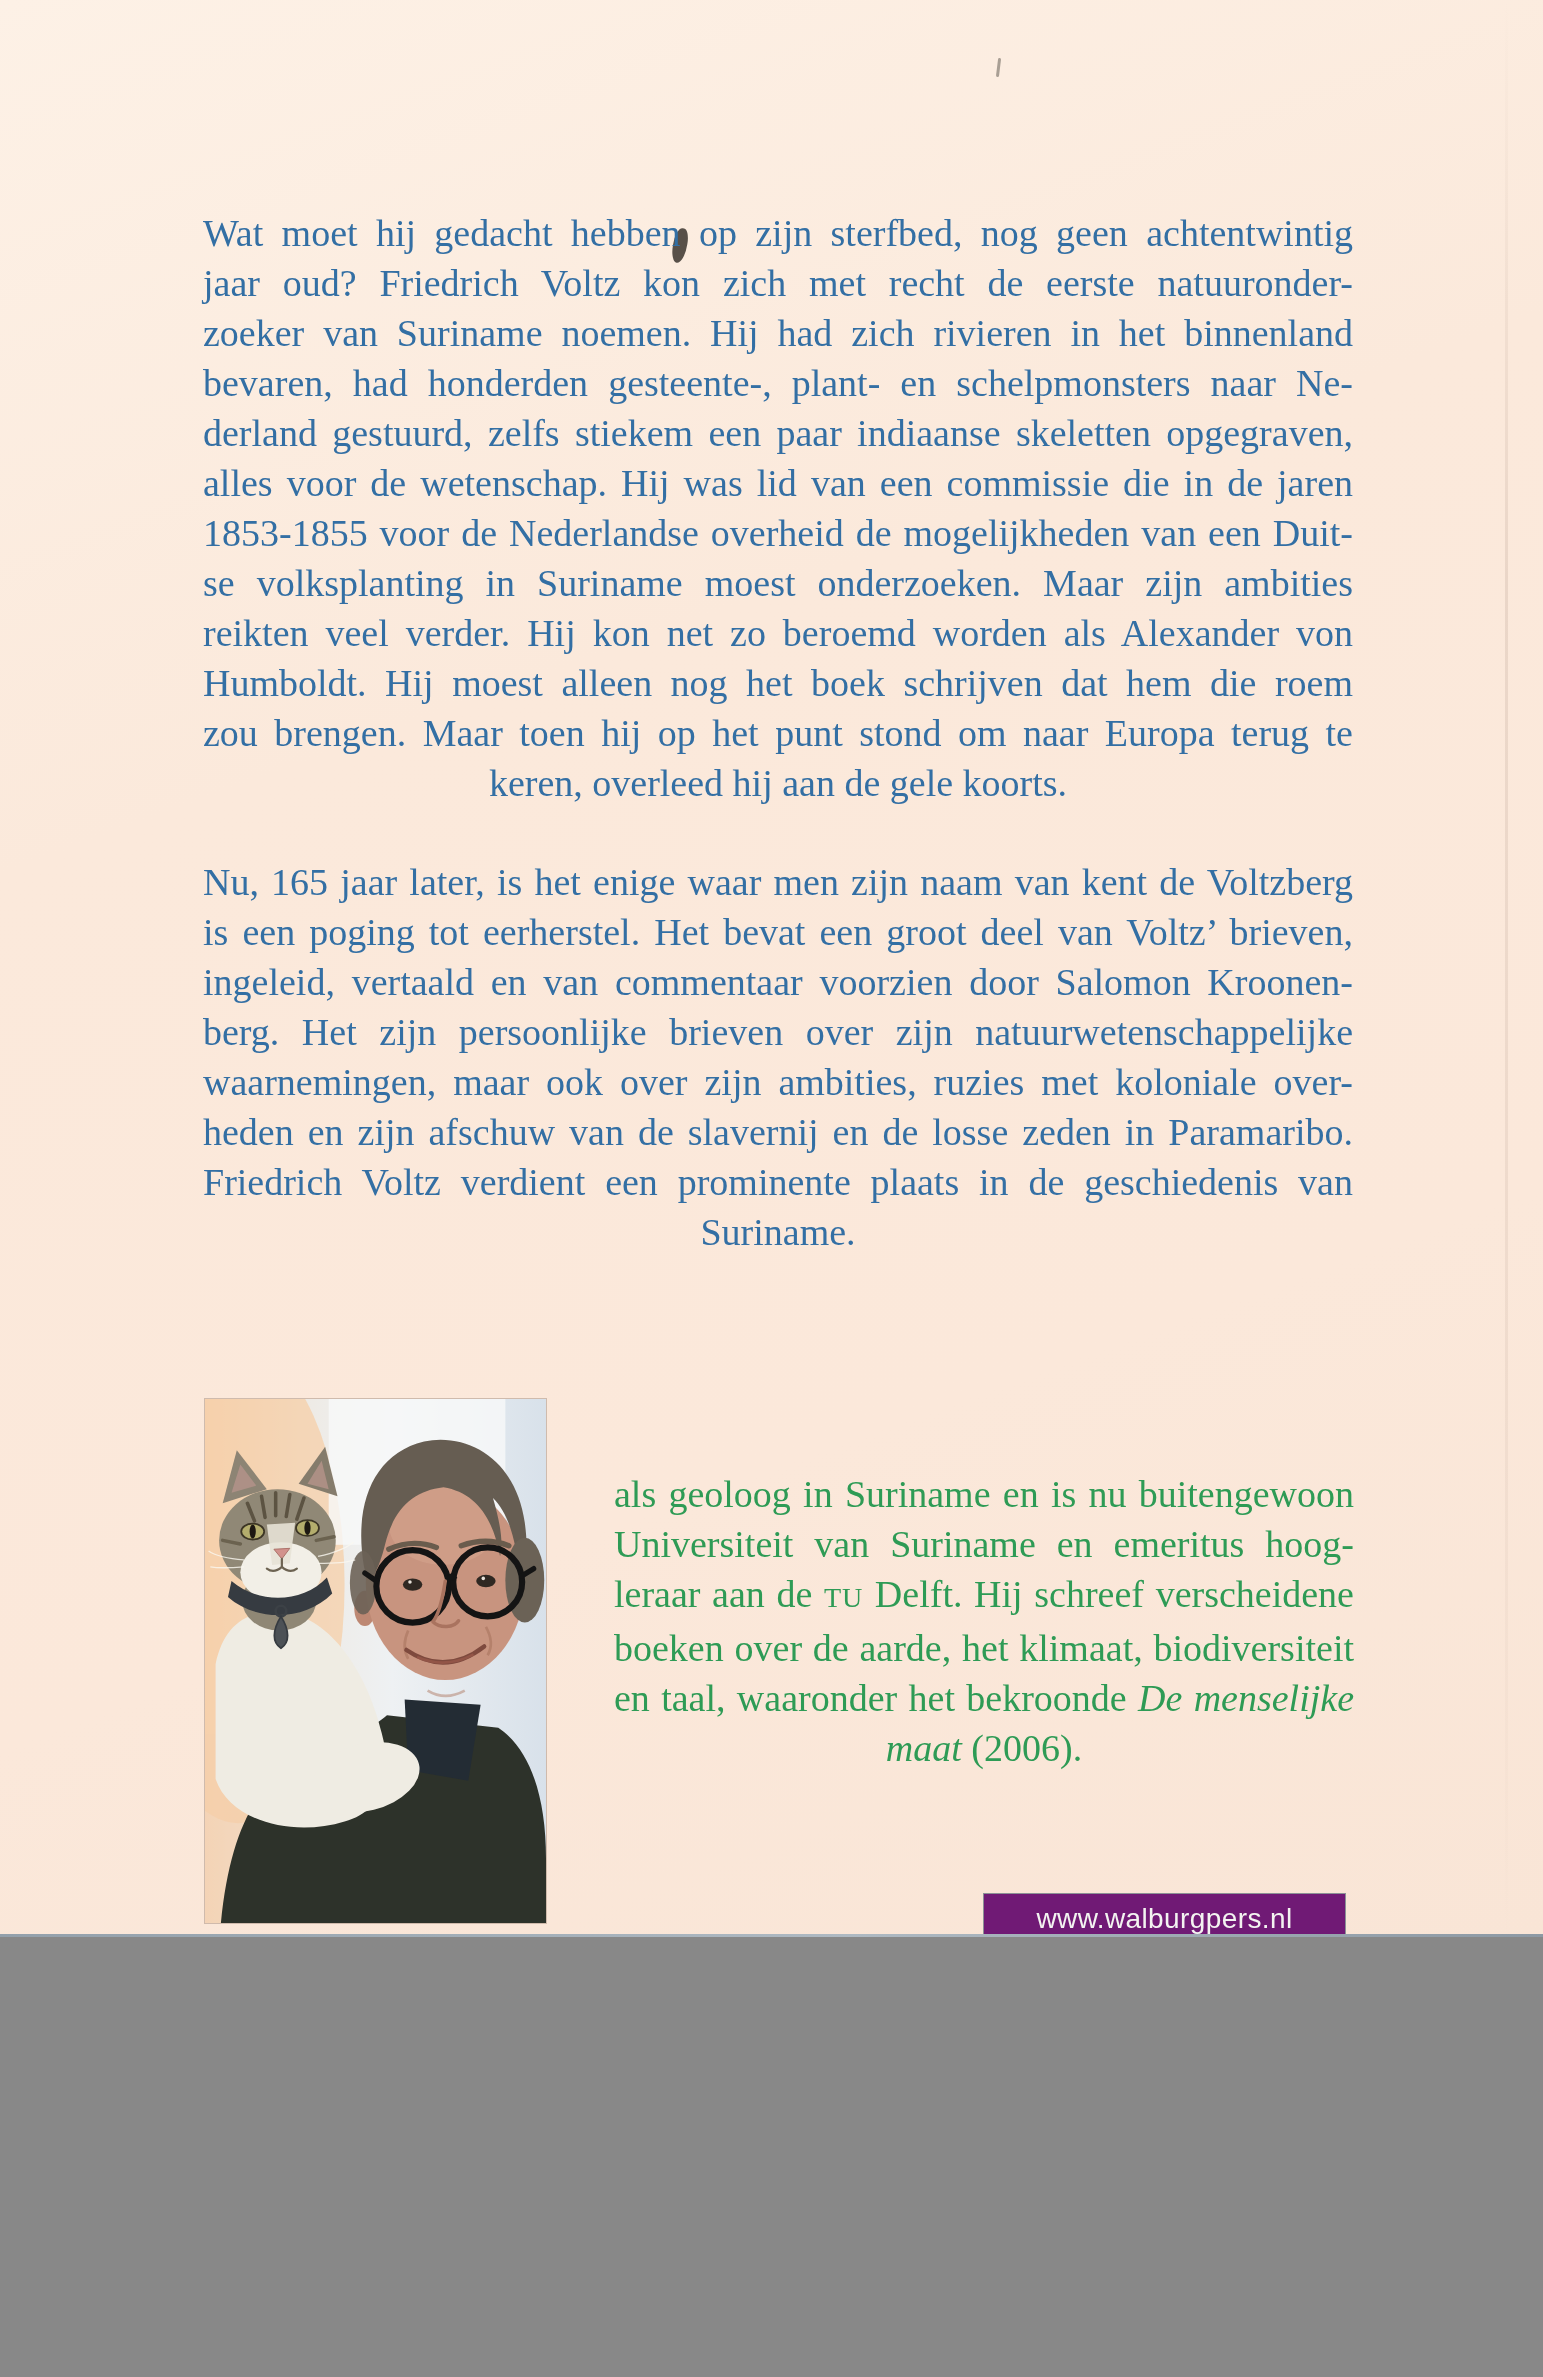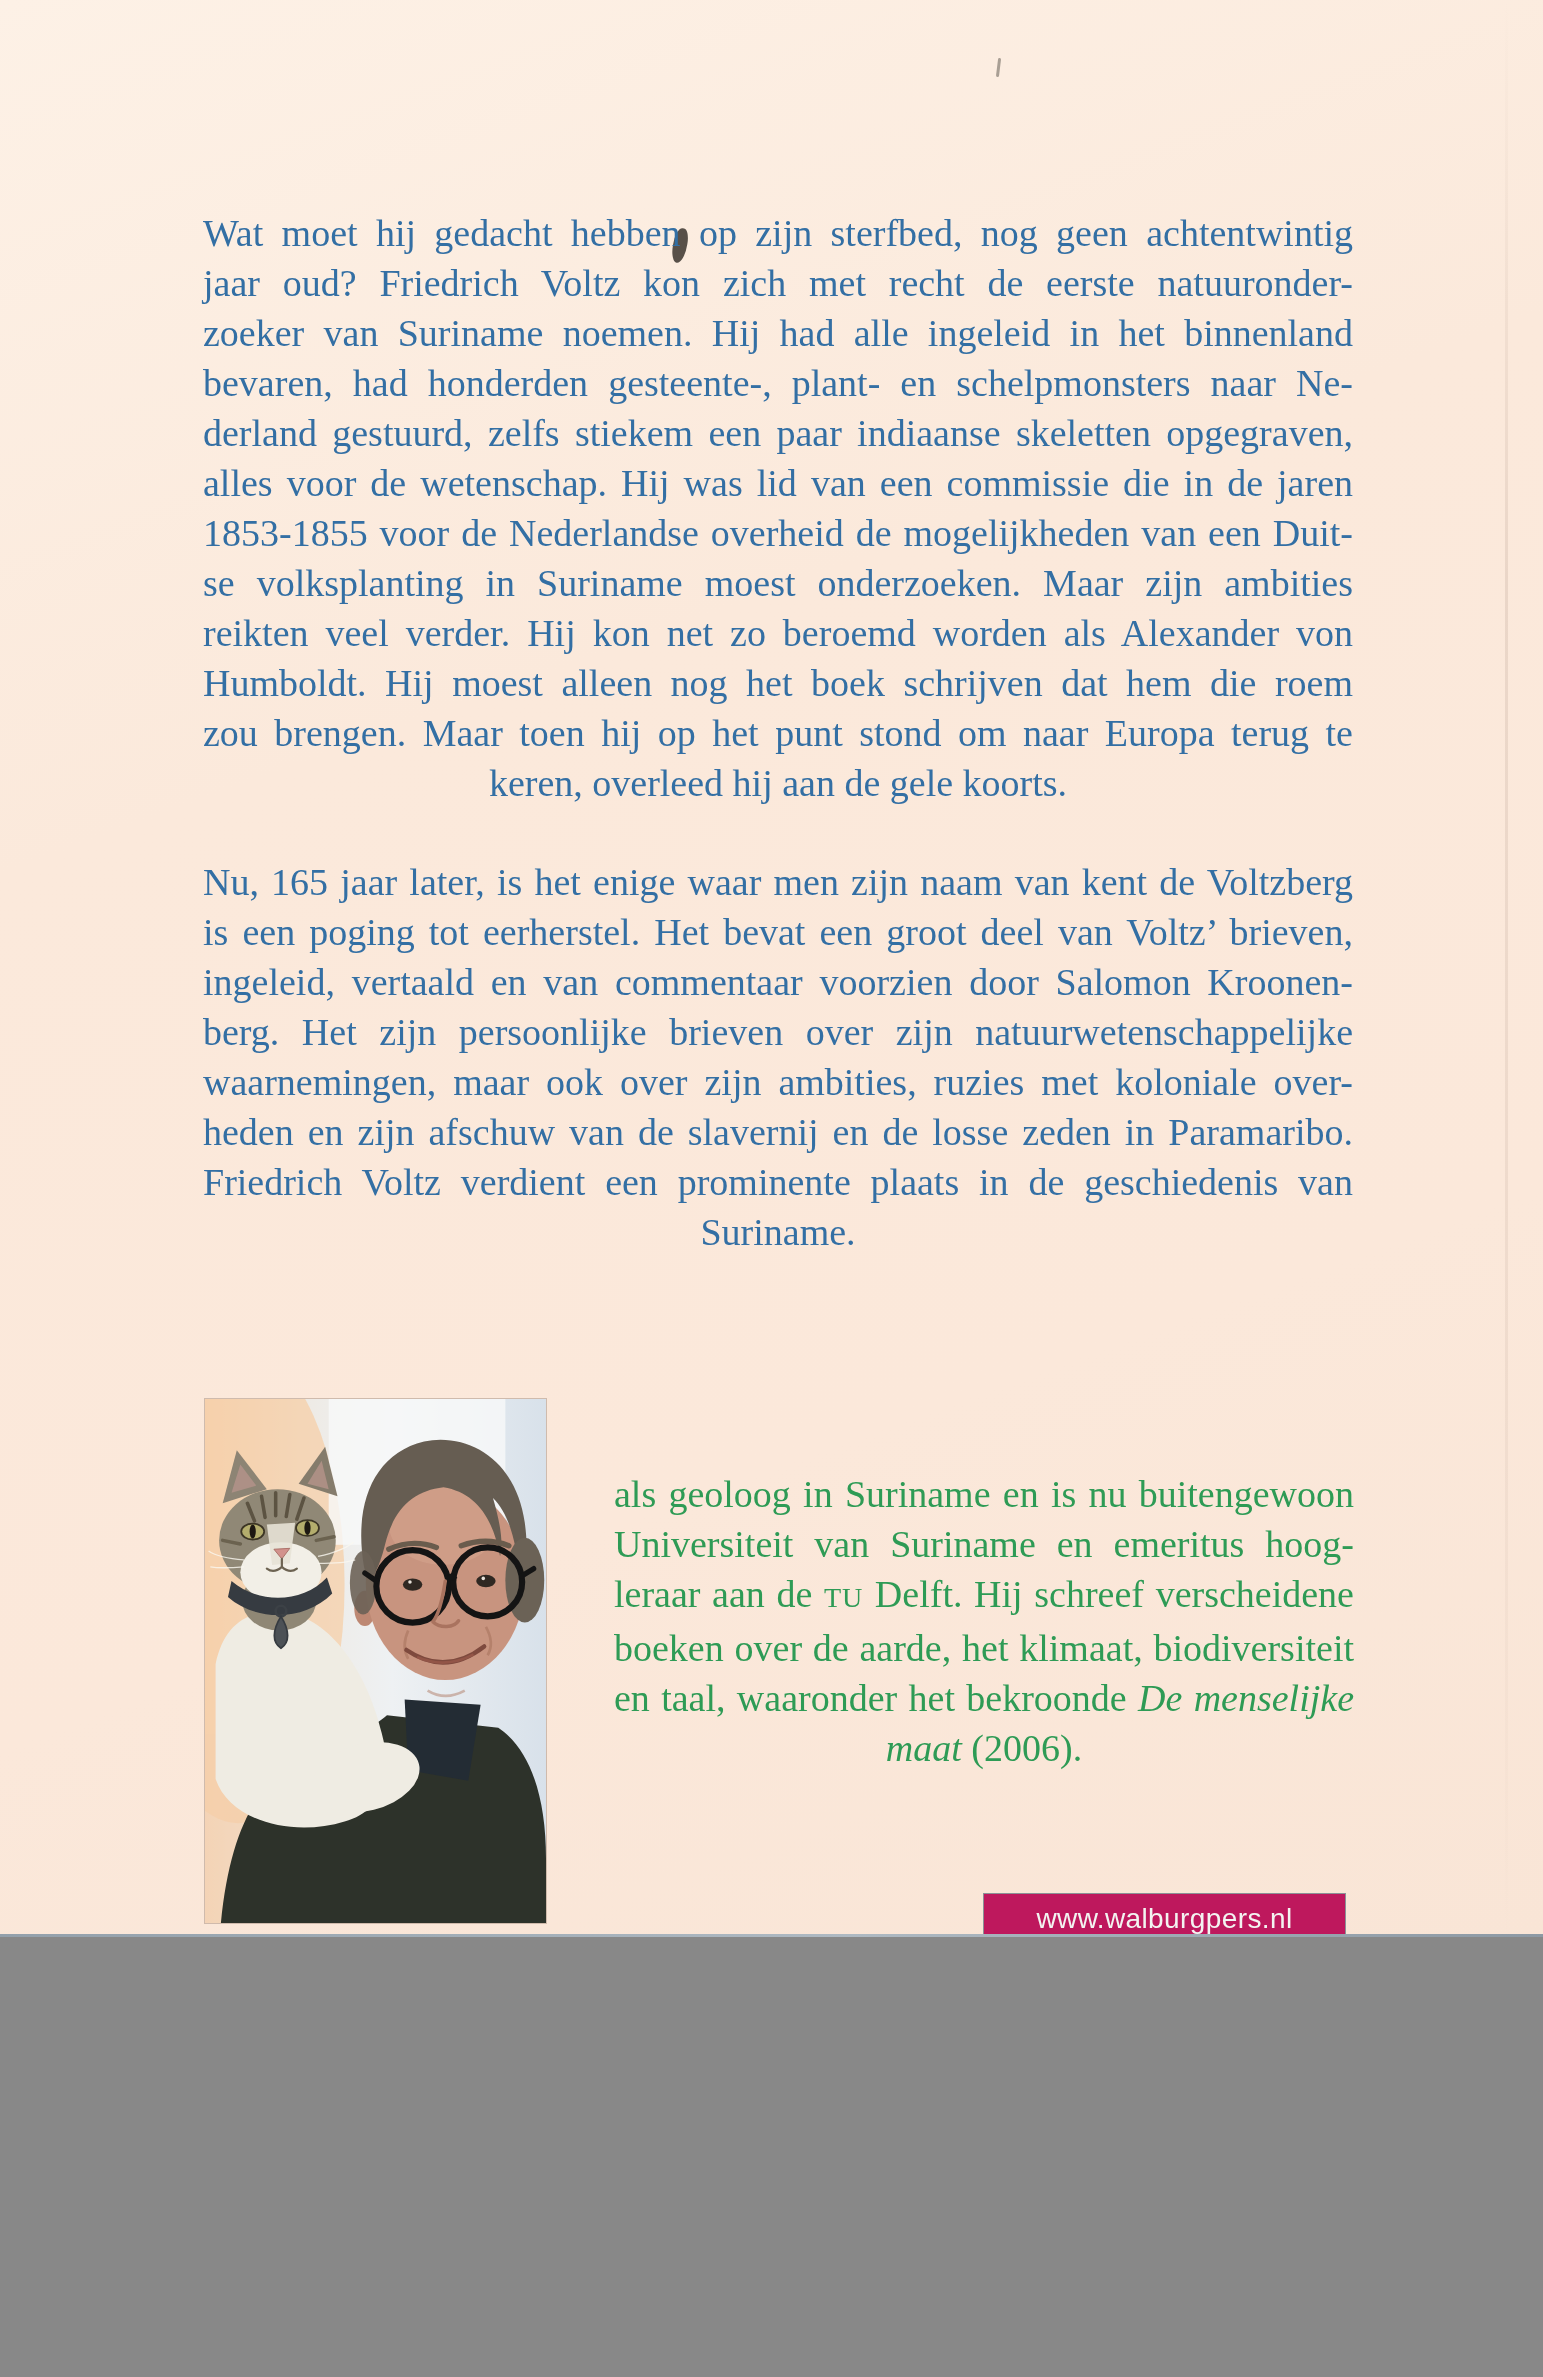--- a/index.html
+++ b/index.html
@@ -41,21 +41,21 @@
   .publisher-name{position:absolute;left:608px;top:2142px;height:49px;
     font-family:"Liberation Sans","DejaVu Sans",sans-serif;font-size:41px;color:#2e3032;
     letter-spacing:0.4px;}
   .publisher-name .bold{font-weight:bold;}
   .publisher-mark{position:absolute;left:821px;top:2100px;width:104px;height:108px;}
   .publisher-mark svg{display:block;width:100%;height:100%;}
 
   
   .barcode-block{position:absolute;left:983px;top:1893px;width:363px;height:312px;
     background:#fdfdfb;border:0.9px solid #8b9196;box-sizing:border-box;}
-  .barcode-header{position:absolute;left:0;top:0;width:100%;height:50px;background:#be185d;
+  .barcode-header{position:absolute;left:0;top:0;width:100%;height:50px;background:#701a75;
     color:#f3f3f1;font-family:"Liberation Sans","DejaVu Sans",sans-serif;font-size:28px;
     line-height:50px;text-align:center;letter-spacing:0.4px;}
   .barcode-bars{position:absolute;left:35px;top:61px;width:293px;height:212px;}
   .barcode-digits{position:absolute;left:0;top:258px;width:100%;height:39px;
     font-family:"Liberation Mono","DejaVu Sans Mono",monospace;font-size:30px;color:#262f38;}
   .barcode-digits span{position:absolute;top:0;}
   .d-first{left:10.6px;}
   .d-g1{left:46px;letter-spacing:4.4px;}
   .d-g2{left:193px;letter-spacing:4.4px;}
   .d-suffix{left:334px;}
@@ -65,21 +65,21 @@
 
 <div class="cover">
 
   <div class="dust-mark"></div>
   <div class="ink-smudge"></div>
 
   <div class="synopsis">
     <div>
       <div class="jline">Wat moet hij gedacht hebben op zijn sterfbed, nog geen achtentwintig</div>
       <div class="jline">jaar oud? Friedrich Voltz kon zich met recht de eerste natuuronder-</div>
-      <div class="jline">zoeker van Suriname noemen. Hij had alle ingeleid in het binnenland</div>
+      <div class="jline">zoeker van Suriname noemen. Hij had zich rivieren in het binnenland</div>
       <div class="jline">bevaren, had honderden gesteente-, plant- en schelpmonsters naar Ne-</div>
       <div class="jline">derland gestuurd, zelfs stiekem een paar indiaanse skeletten opgegraven,</div>
       <div class="jline">alles voor de wetenschap. Hij was lid van een commissie die in de jaren</div>
       <div class="jline">1853-1855 voor de Nederlandse overheid de mogelijkheden van een Duit-</div>
       <div class="jline">se volksplanting in Suriname moest onderzoeken. Maar zijn ambities</div>
       <div class="jline">reikten veel verder. Hij kon net zo beroemd worden als Alexander von</div>
       <div class="jline">Humboldt. Hij moest alleen nog het boek schrijven dat hem die roem</div>
       <div class="jline">zou brengen. Maar toen hij op het punt stond om naar Europa terug te</div>
       <div class="lastline">keren, overleed hij aan de gele koorts.</div>
     </div>

